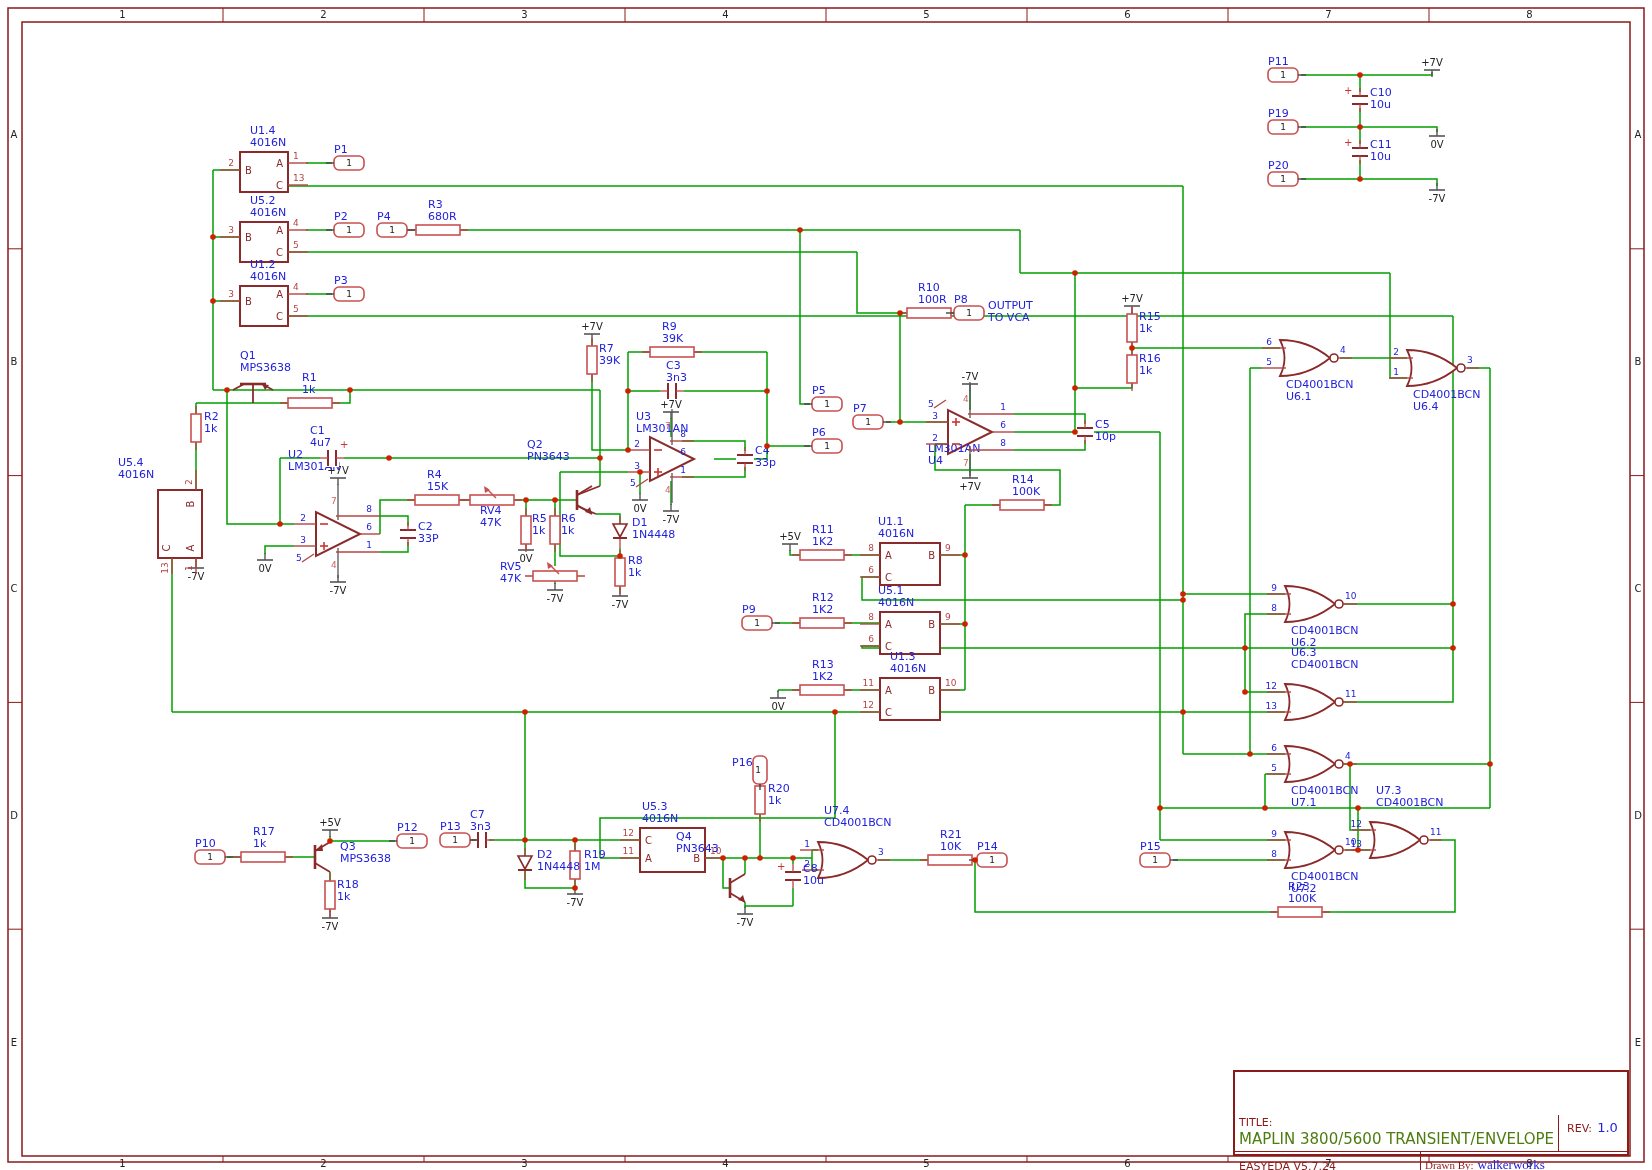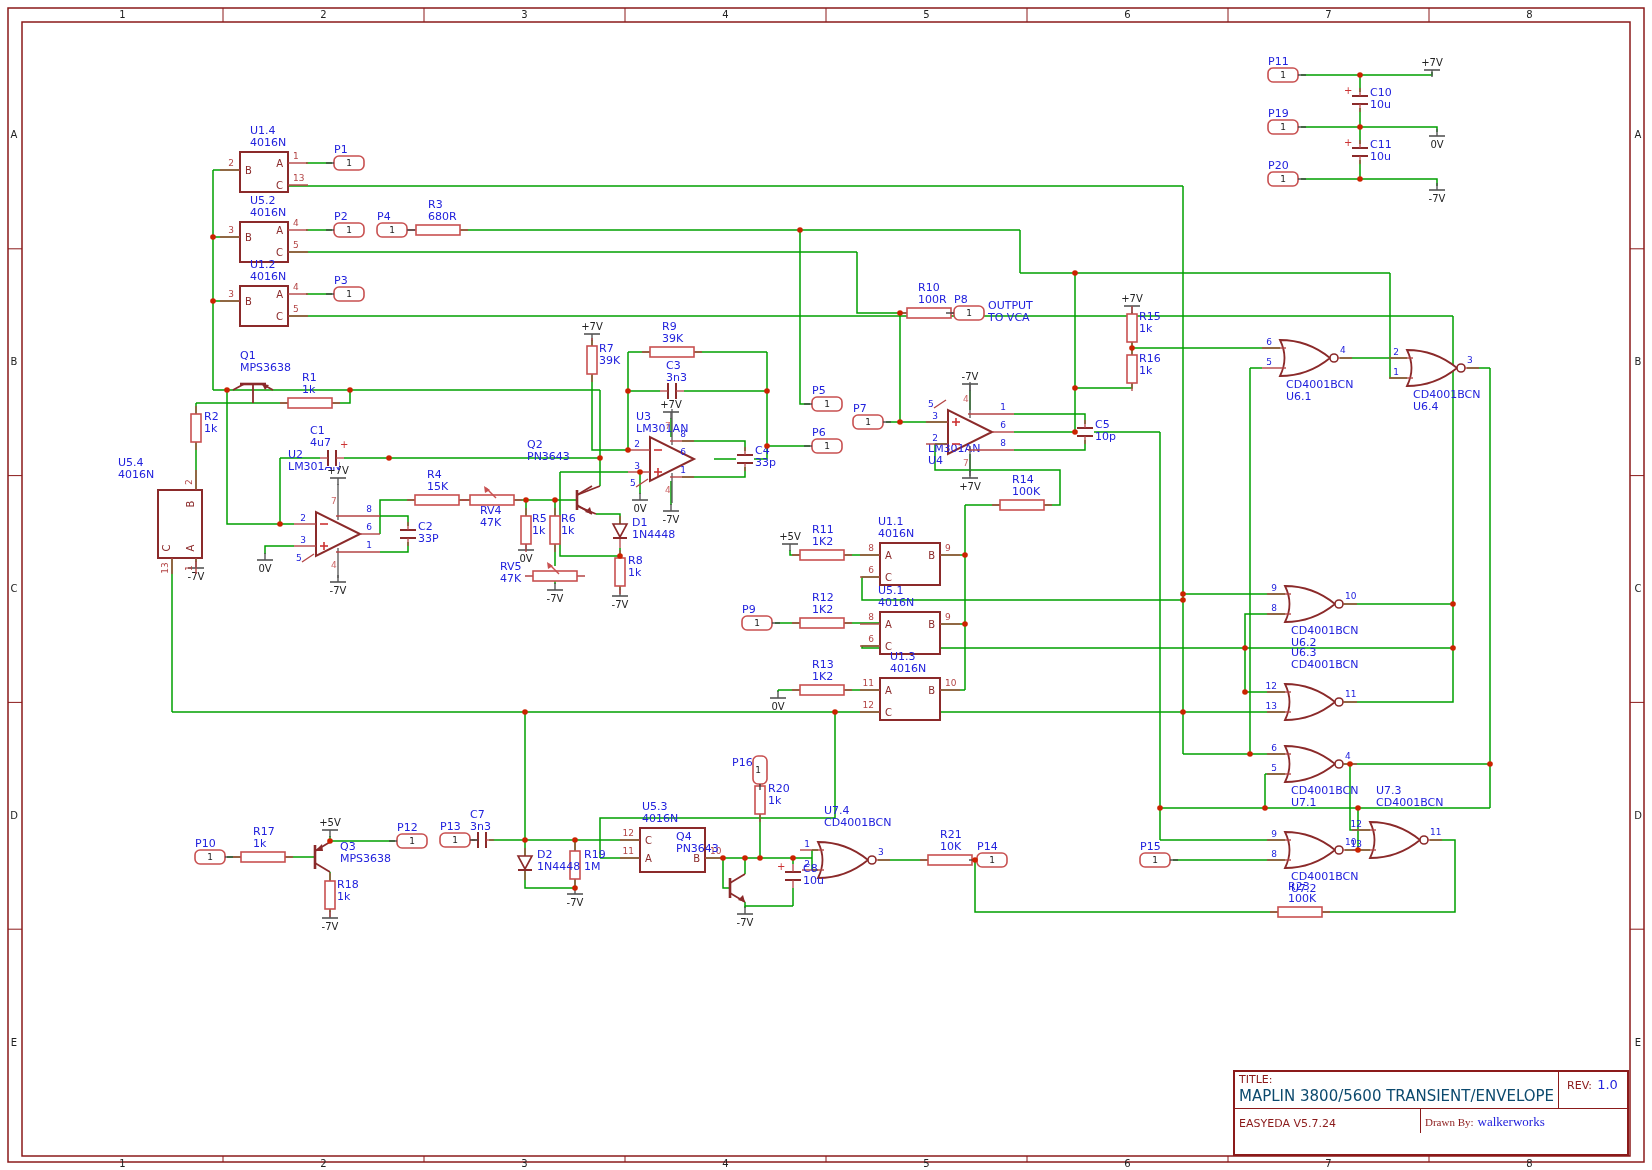--- a/index.html
+++ b/index.html
@@ -1,31 +1,31 @@
 <!DOCTYPE html>
 <html><head>
 <meta charset="utf-8">
 <style>
   html,body{margin:0;padding:0;background:#fff;font-family:"DejaVu Sans","Liberation Sans",sans-serif;}
   #stage{position:relative;width:1652px;height:1170px;background:#fff;overflow:hidden;}
   svg{position:absolute;left:0;top:0;}
   svg text{font-family:"DejaVu Sans","Liberation Sans",sans-serif;}
   #titleblock{position:absolute;left:1233px;top:1070px;width:396px;height:86px;border:2px solid #8b1a1a;box-sizing:border-box;background:#fff;}
-  #titleblock .row1{height:36px;border-bottom:1px solid #8b1a1a;display:flex;}
+  #titleblock .row1{height:36px;border-bottom:1px solid #8b1a1a;display:flex;margin-top:43px;}
   #titleblock .tcell{flex:1;padding:1px 4px;border-right:0;}
   #titleblock .revcell{width:86px;border-left:1px solid #8b1a1a;padding:2px 8px;}
   #titleblock .row2{height:22px;border-bottom:1px solid #8b1a1a;display:flex;}
   #titleblock .datecell{flex:1;padding:2px 4px;}
   #titleblock .sheetcell{width:122px;border-left:1px solid #8b1a1a;padding:2px 4px;}
   #titleblock .row3{height:24px;display:flex;}
   #titleblock .toolcell{flex:1;padding:3px 4px;}
   #titleblock .drawncell{width:198px;border-left:1px solid #8b1a1a;padding:3px 4px;font-family:Liberation Serif, serif;}
   .lab{color:#8b1a1a;font-size:11px;}
   .val{color:#2222dd;font-size:13px;}
-  .bigtitle{color:#0c4a6e;font-size:15px;margin-top:1px;white-space:nowrap;}
+  .bigtitle{color:#4d7c0f;font-size:15px;margin-top:1px;white-space:nowrap;}
 </style>
 </head>
 <body>
 
 <div id="stage">
   <svg id="schsvg" width="1652" height="1170" viewBox="0 0 1652 1170">
       <g>
         <rect x="8" y="8" width="1636" height="1154" fill="none" stroke="#8b1a1a" stroke-width="1.5"></rect>
         <rect x="22" y="22" width="1608" height="1134" fill="none" stroke="#8b1a1a" stroke-width="1.5"></rect>
         <line x1="223" y1="8" x2="223" y2="22" stroke="#8b1a1a"></line>

